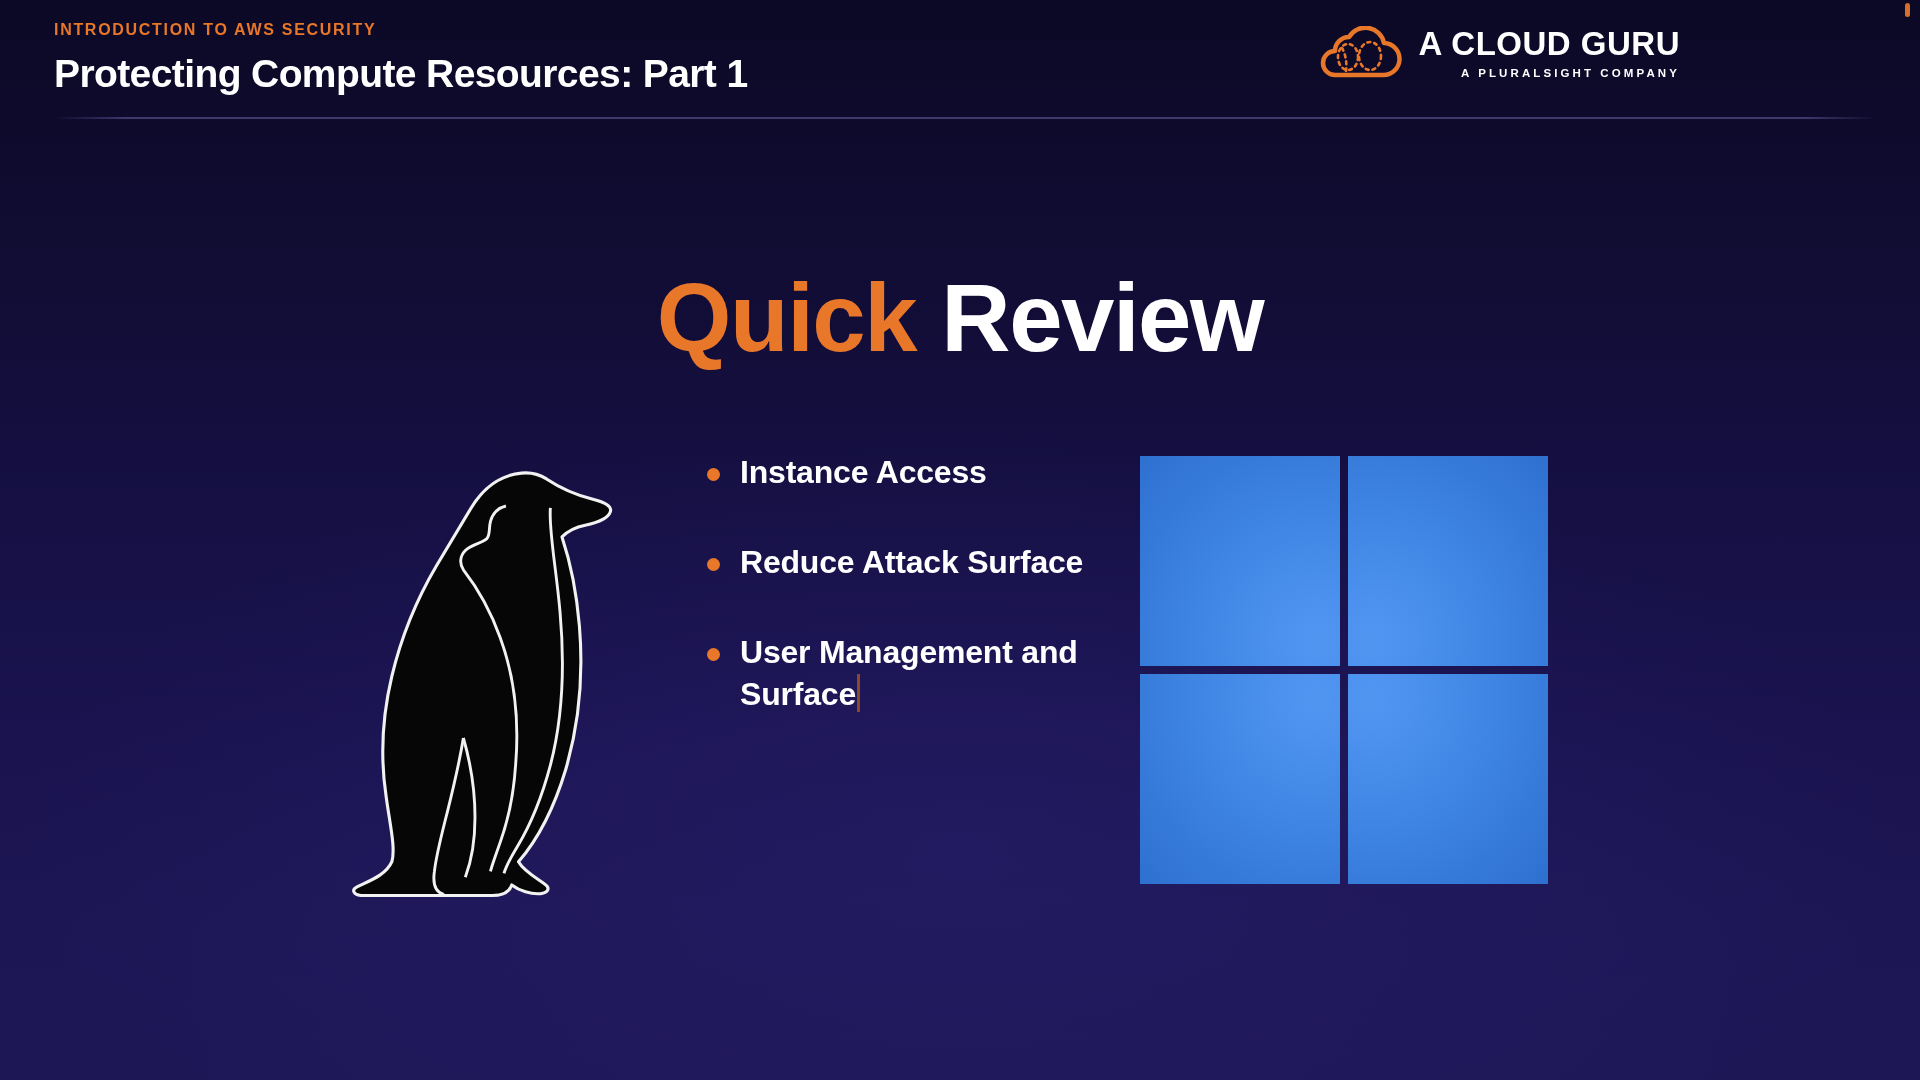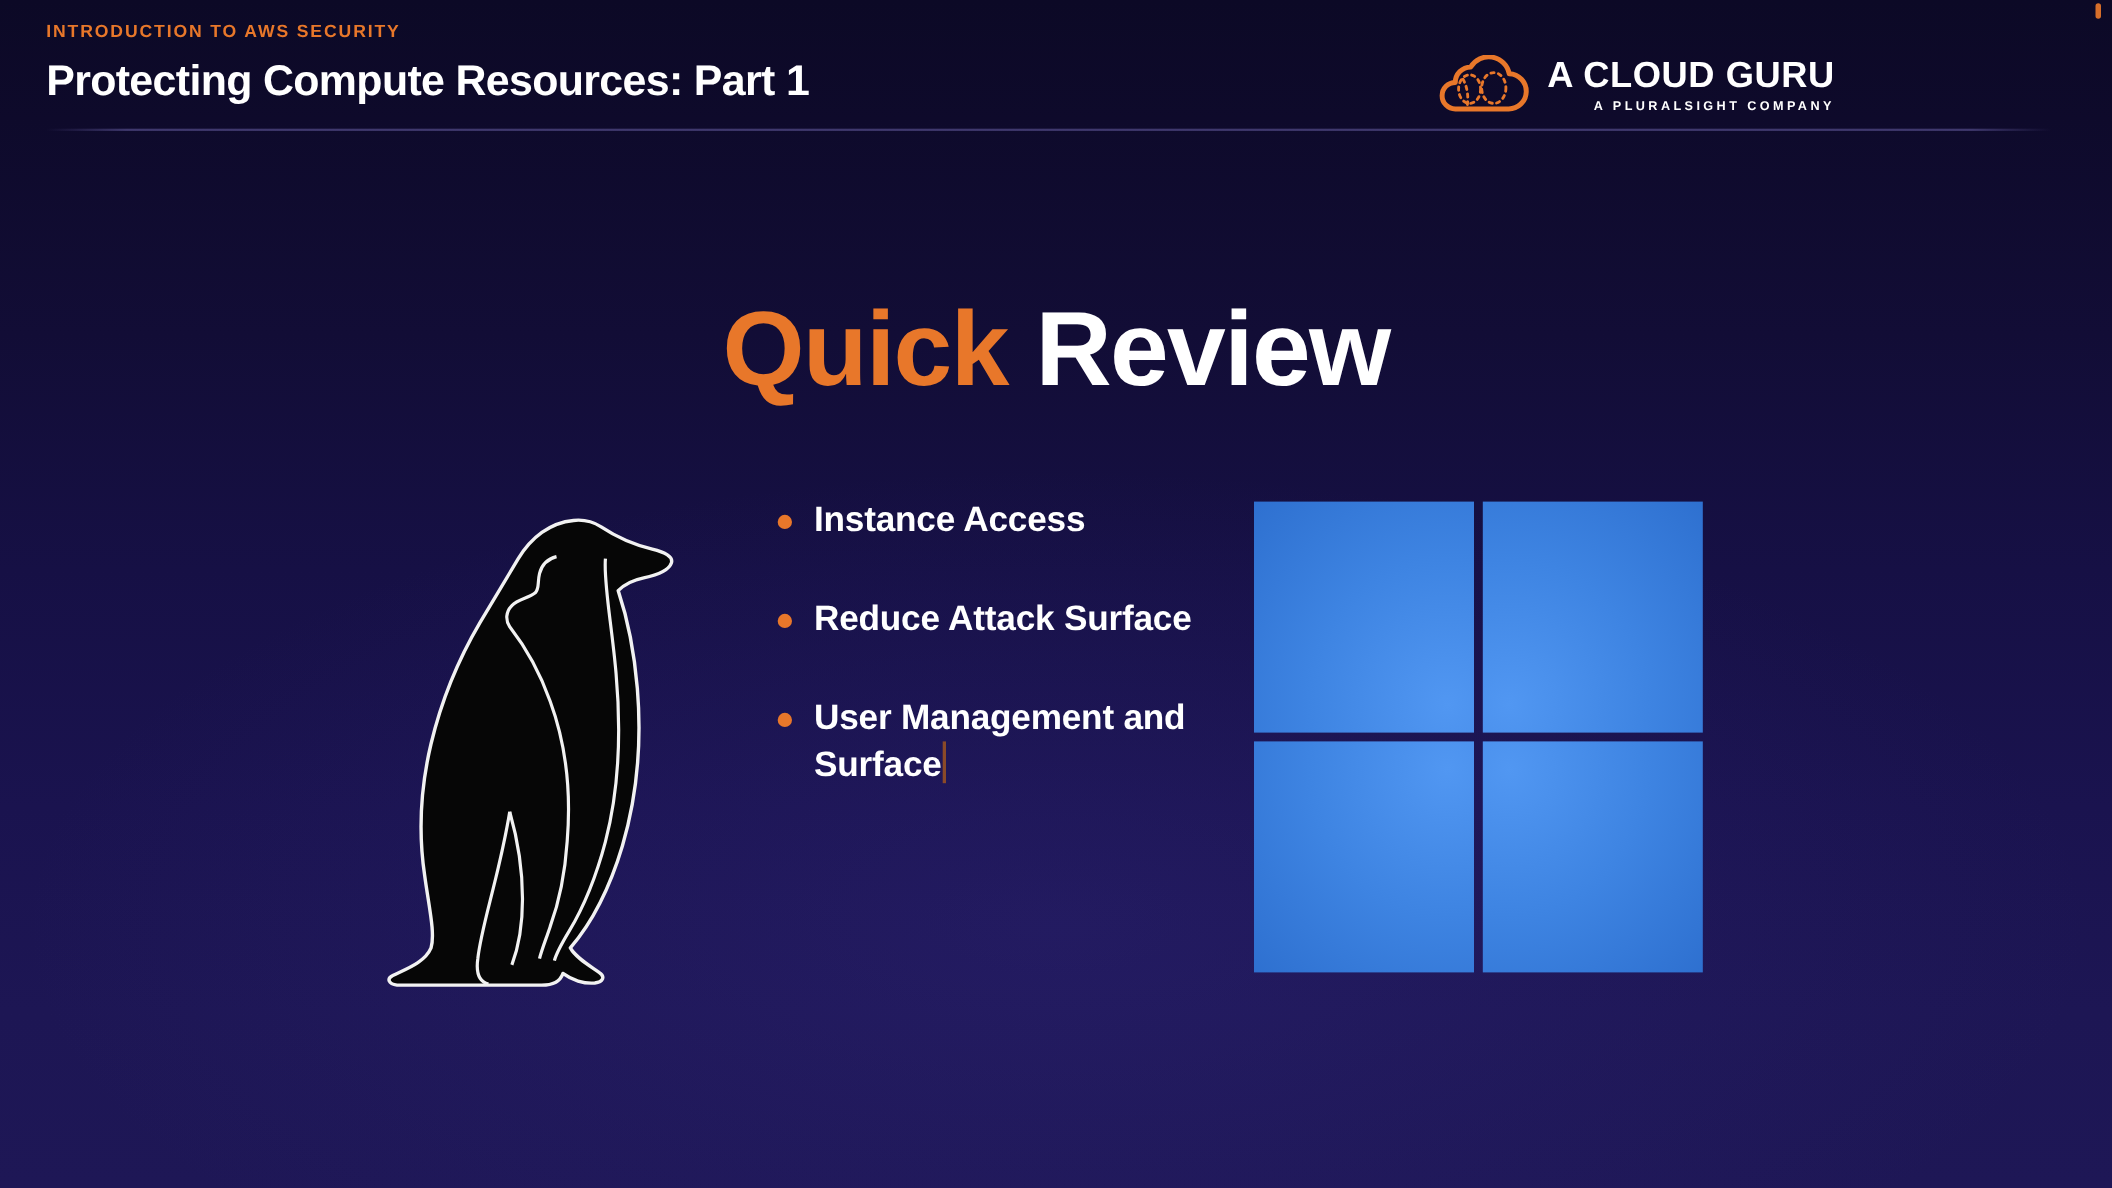--- a/index.html
+++ b/index.html
@@ -32,21 +32,21 @@
     content:"";
     position:absolute;
     inset:0;
     background:radial-gradient(ellipse 70% 55% at 50% 78%, rgba(60,48,150,.22) 0%, rgba(0,0,0,0) 70%);
     pointer-events:none;
   }
 
   
   .header {
     position:absolute;
-    left:0; top:0;
+    left:12px; top:0;
     width:1716px; height:118px;
     z-index:5;
   }
   .header-text { position:absolute; left:42px; top:22px; }
   .eyebrow {
     color:#E8772A;
     font-size:16px;
     font-weight:bold;
     letter-spacing:1.7px;
     line-height:1;
@@ -68,21 +68,20 @@
     background:linear-gradient(90deg, rgba(120,110,190,0) 0%, rgba(130,120,200,.42) 4%, rgba(130,120,200,.42) 96%, rgba(120,110,190,0) 100%);
   }
 
   
   .logo {
     position:absolute;
     right:48px; top:26px;
     display:flex;
     align-items:center;
     gap:16px;
-    margin-top:24px;
   }
   .logo-mark { width:88px; height:54px; flex:none; }
   .logo-words { display:flex; flex-direction:column; align-items:flex-end; }
   .logo-name {
     color:#ffffff;
     font-size:33px;
     font-weight:bold;
     letter-spacing:0.5px;
     line-height:1.05;
     white-space:nowrap;

